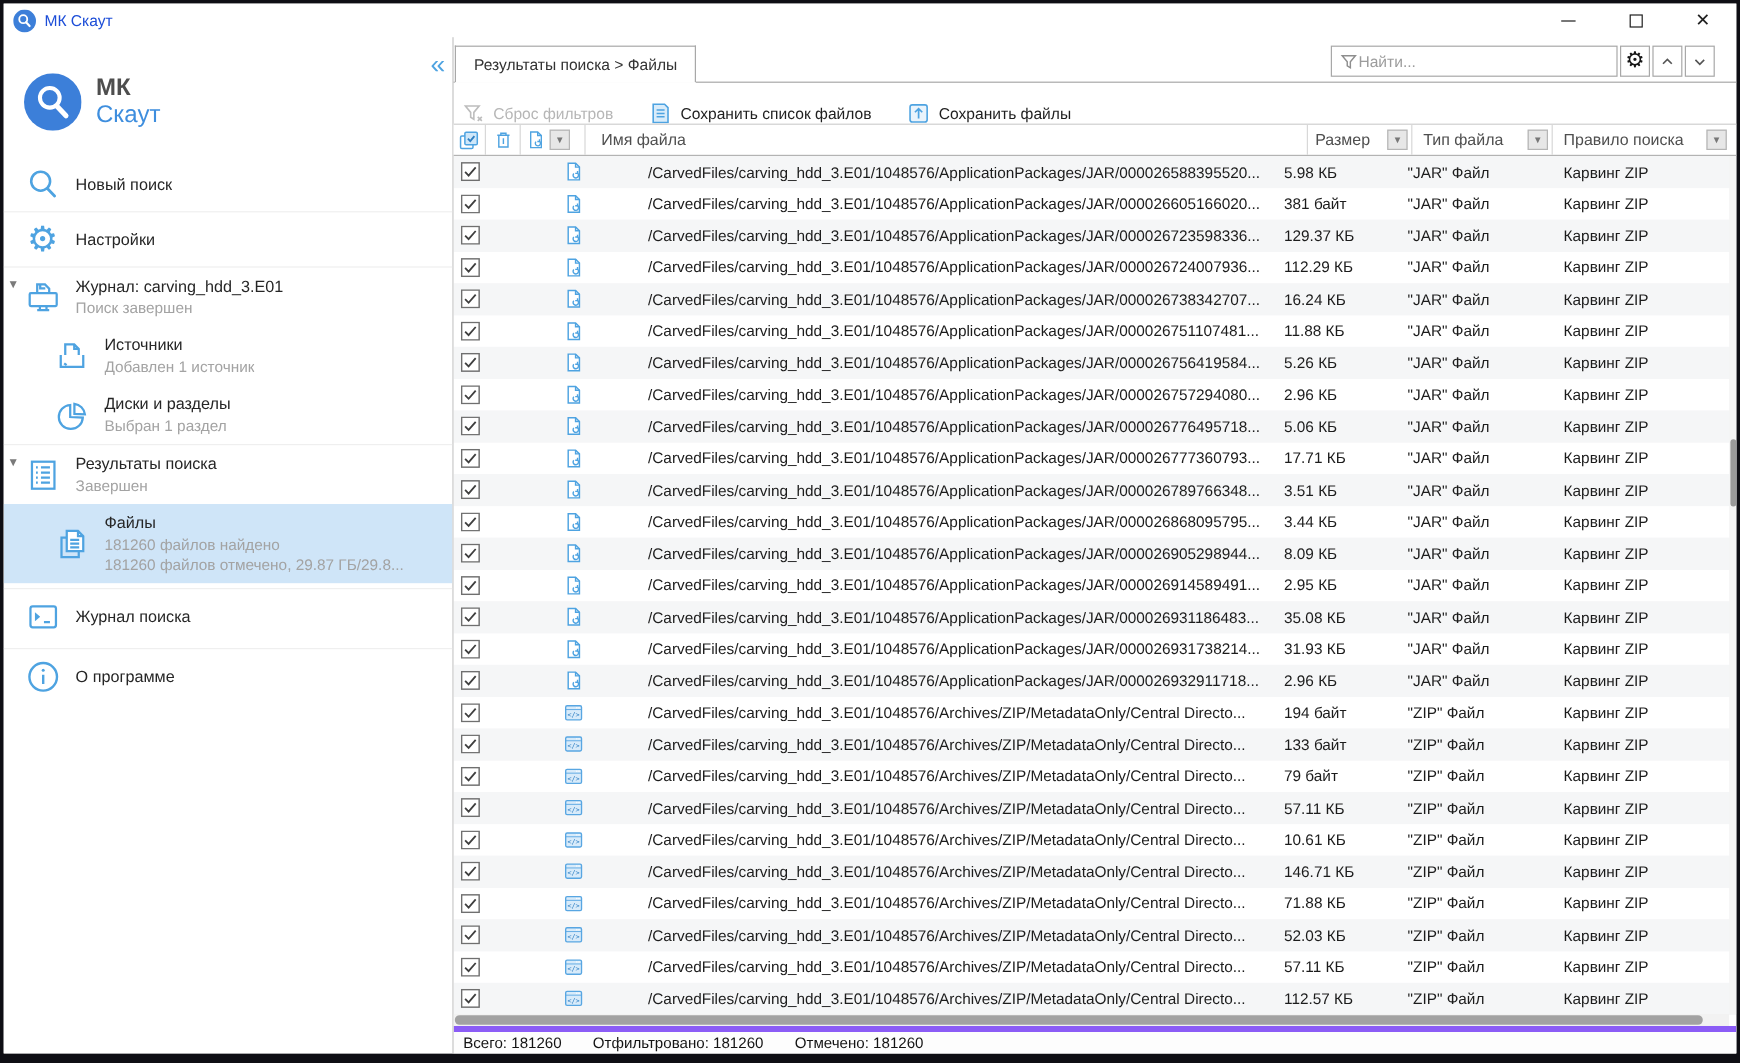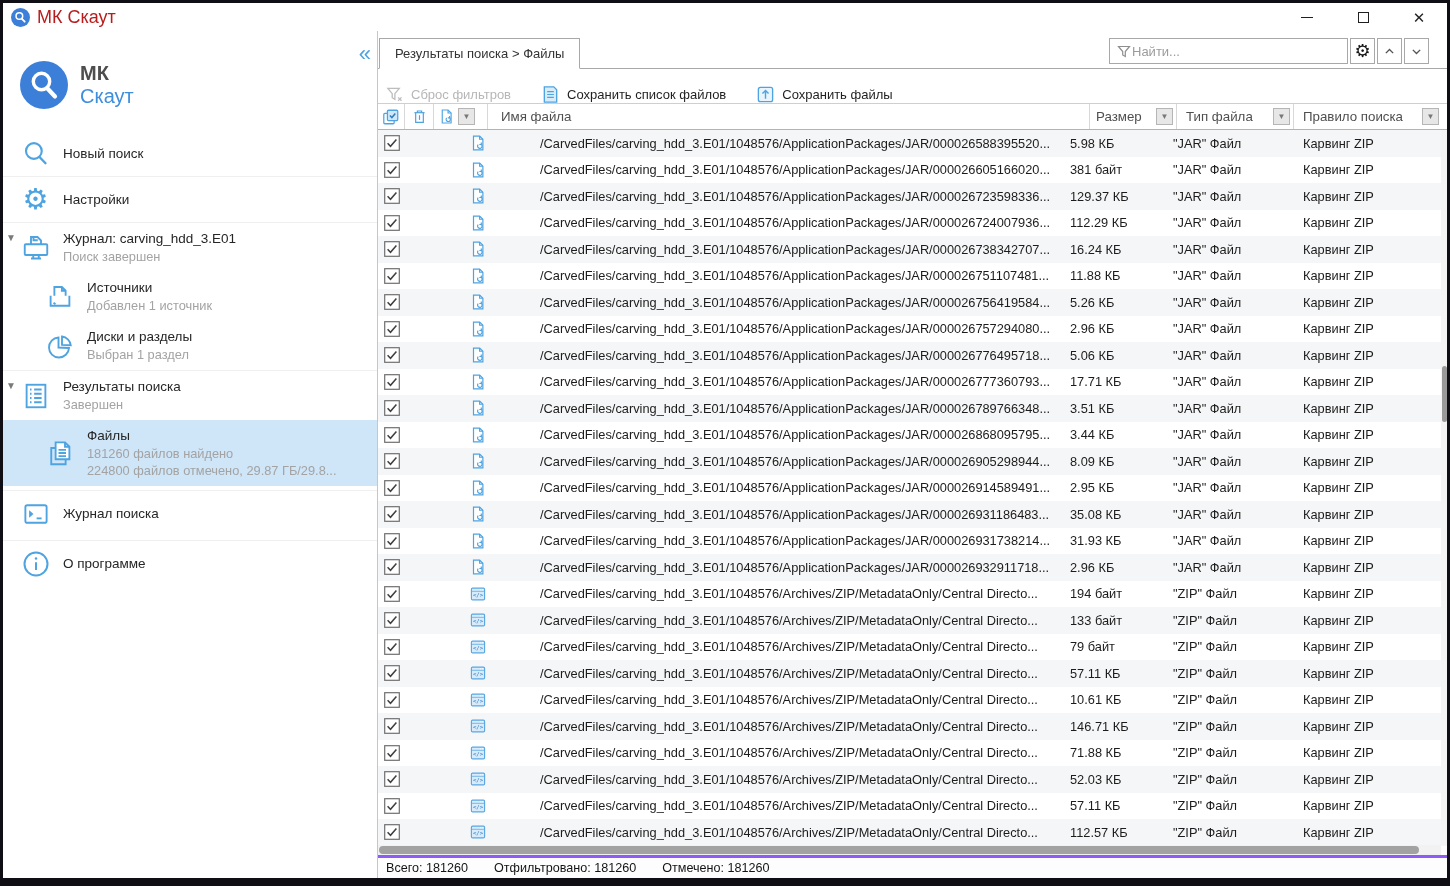--- a/index.html
+++ b/index.html
@@ -12,21 +12,21 @@
     border: 3px solid #0e0e14;
     border-bottom-width: 8px;
     display: flex; flex-direction: column;
     overflow: hidden;
     position: relative;
   }
 
   
   .titlebar { height: 28px; display: flex; align-items: center; background: #fff; flex: 0 0 auto; }
   .titlebar .appicon { margin: 0 7px 0 8px; width: 19px; height: 19px; }
-  .titlebar .apptitle { font-size: 18px; color: #b91c1c; text-align: right; }
+  .titlebar .apptitle { font-size: 13px; color: #1d4ed8; text-align: right; }
   .win-controls { margin-left: auto; display: flex; height: 100%; }
   .win-btn { width: 56px; height: 100%; display: flex; align-items: center; justify-content: center; }
   .ic-min { width: 12px; border-top: 1.6px solid #1f1f1f; }
   .ic-max { width: 11px; height: 11px; border: 1.5px solid #1f1f1f; }
   .ic-close { font-size: 15px; color: #1f1f1f; line-height: 1; }
 
   
   .appbody { flex: 1; display: flex; min-height: 0; }
 
   
@@ -93,21 +93,21 @@
   .c-size { width: 87px; padding-left: 6px; white-space: nowrap; }
   .c-type { width: 117px; padding-left: 9px; white-space: nowrap; }
   .c-rule { width: 153px; padding-left: 9px; white-space: nowrap; }
   .ric { width: 18px; height: 18px; display: inline-flex; }
 
   .hscroll { position: absolute; left: 0; right: 6px; bottom: 0; height: 10px; background: #f2f2f2; display: flex; align-items: center; padding: 0 1px; }
   .hthumb { height: 8px; width: 98%; background: #a2a2a2; border-radius: 4px; }
   .vscroll { position: absolute; top: 0; bottom: 10px; right: 0; width: 6px; background: #f4f4f4; }
   .vthumb { position: absolute; top: 33%; right: 0.5px; width: 5px; height: 56px; background: #9a9a9a; border-radius: 2.5px; }
 
-  .statusbar { height: 23px; flex: 0 0 auto; border-top: 3px solid #8b5cf6; background: #fdfdfd; display: flex; align-items: center; padding-left: 8px; gap: 26px; font-size: 12.6px; color: #141414; }
+  .statusbar { height: 23px; flex: 0 0 auto; border-top: 5px solid #8b5cf6; background: #fdfdfd; display: flex; align-items: center; padding-left: 8px; gap: 26px; font-size: 12.6px; color: #141414; }
 
   svg { display: block; }
 </style>
 </head>
 <body>
 
 <div class="window">
 
   <div class="titlebar">
     <span class="appicon">
@@ -234,21 +234,21 @@
             <svg width="30" height="30" viewBox="0 0 24 24" fill="none" stroke="#4ea3e1" stroke-width="1.5">
                 <path d="M5 8 h8 l3.5 3.5 V21 H5 z"></path>
                 <path d="M8.5 3.5 h7.5 l3.5 3.5 V17 H8.5 z" fill="#ffffff"></path>
                 <path d="M16 3.5 V7 h3.5"></path>
                 <path d="M10.8 9.5 h6 M10.8 12 h6 M10.8 14.5 h6"></path>
               </svg>
           </span>
           <div class="nav-text">
             <div class="nav-title">Файлы</div>
             <div class="nav-sub">181260 файлов найдено</div>
-            <div class="nav-sub">224800 файлов отмечено, 29.87 ГБ/29.8...</div>
+            <div class="nav-sub">181260 файлов отмечено, 29.87 ГБ/29.8...</div>
           </div>
         </div>
 
         <div class="nav-item sep gap">
           <span class="nav-ic">
             <svg width="30" height="30" viewBox="0 0 24 24" fill="none" stroke="#4ea3e1" stroke-width="1.5">
                 <rect x="3.5" y="5" width="17" height="14" rx="1.5"></rect>
                 <path d="M6.5 9 l3.5 3 -3.5 3" fill="#4ea3e1" stroke="none"></path>
                 <path d="M12.5 15.5 h4"></path>
               </svg>

